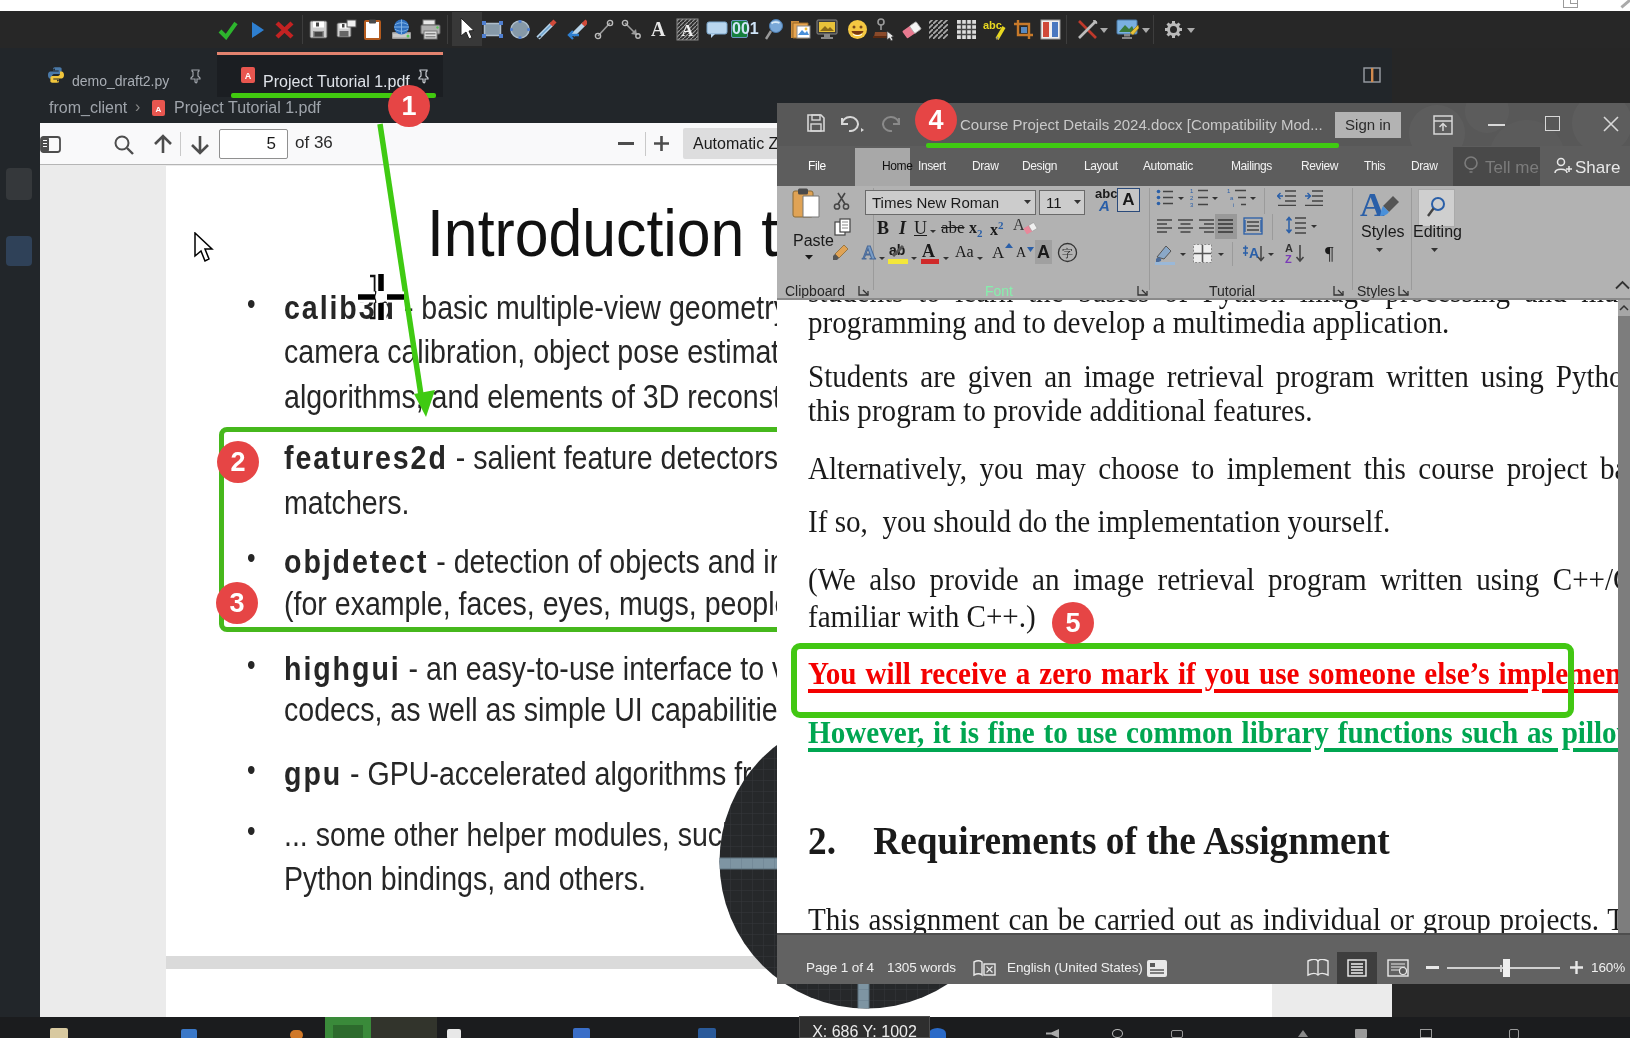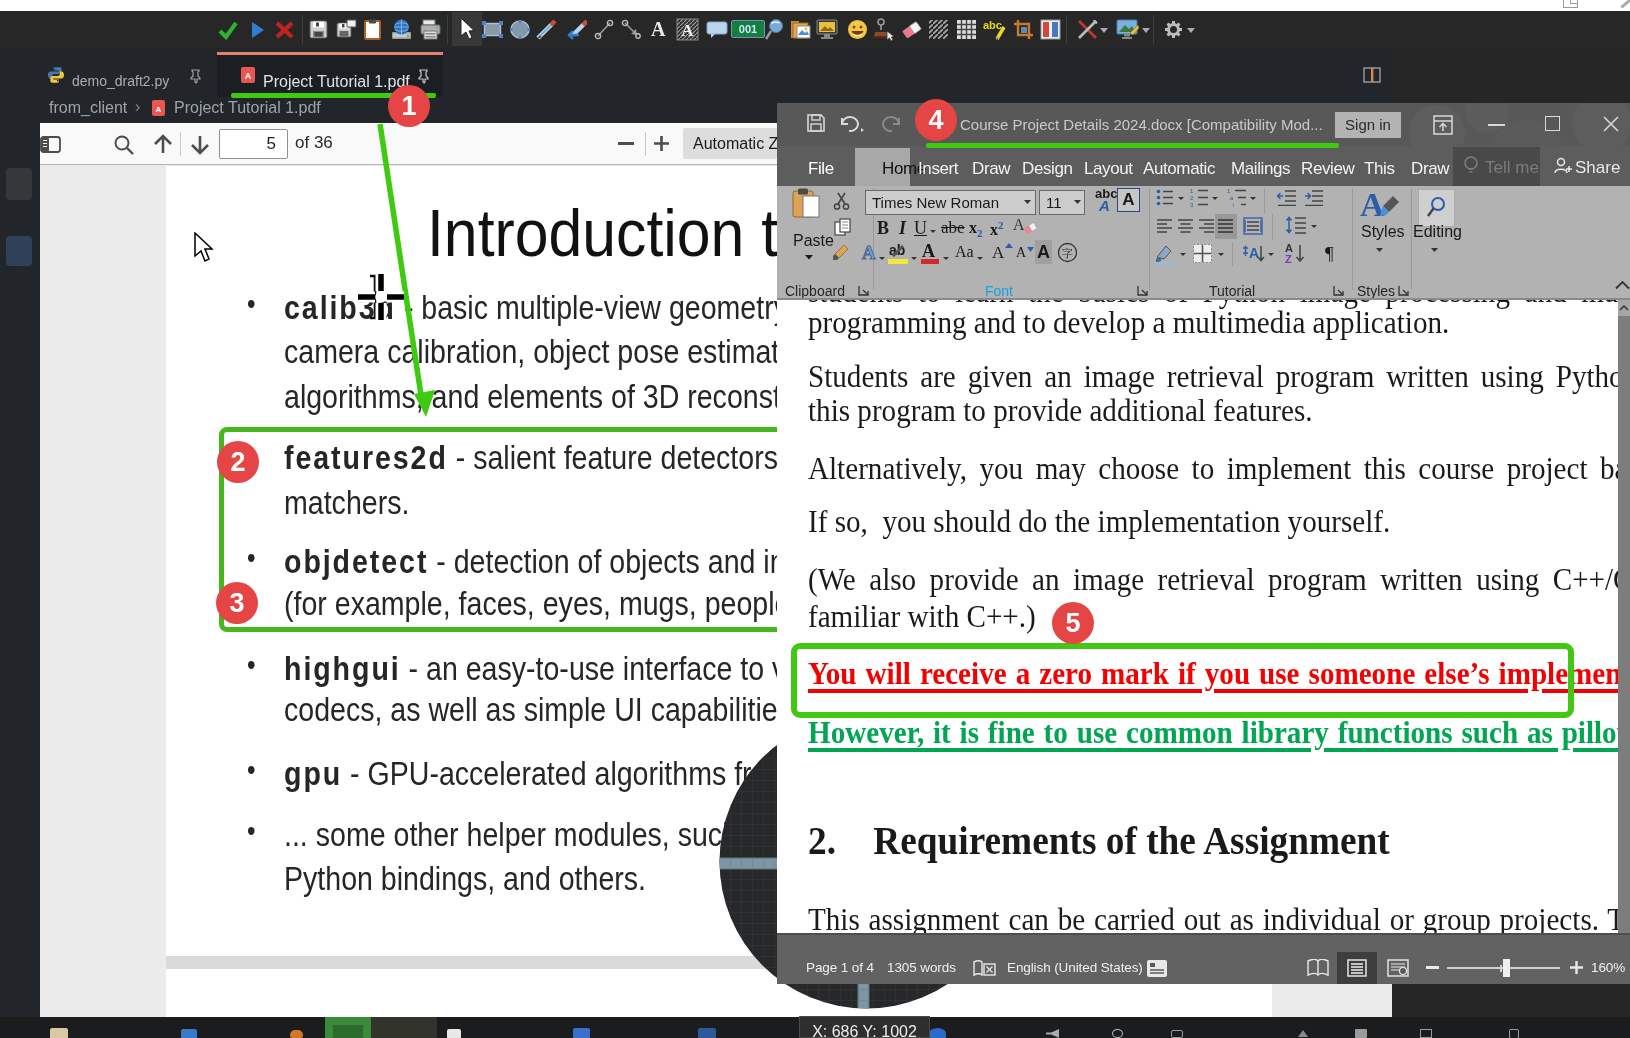--- a/index.html
+++ b/index.html
@@ -1,19 +1,19 @@
 <!DOCTYPE html>
 <html><head>
 <meta charset="utf-8">
 <style>
   * { margin:0; padding:0; box-sizing:border-box; }
   html,body { width:1630px; height:1038px; overflow:hidden; }
   body { font-family:"Liberation Sans", sans-serif; position:relative; background:#262626; }
   .abs { position:absolute; }
-  .menu { top:56px; font-size:17px; color:#f2f2f2; letter-spacing:-0.4px; }
+  .menu { top:56px; font-size:12px; color:#f2f2f2; letter-spacing:-0.4px; }
 </style>
 </head>
 <body>
 
 <div class="abs" id="whitestrip" style="left:0;top:0;width:1630px;height:11px;background:#fff;"></div>
 <div class="abs" style="left:1563px;top:0;width:15px;height:8px;border:1px solid #9a9a9a;border-top:none;"></div>
 <div class="abs" style="left:1570px;top:0;width:8px;height:4px;border:1px solid #9a9a9a;border-top:none;"></div>
 <div class="abs" style="left:1620px;top:2px;width:12px;height:3px;background:#aaa;transform:rotate(-40deg);"></div>
 
 <div class="abs" id="toolbar" style="left:0;top:11px;width:1630px;height:37px;background:#272727;">
@@ -113,21 +113,21 @@
           <path d="M-1 5 L5 -1" stroke="#9a9a9a" stroke-width="1.2"></path>
         </pattern>
       </defs>
       <rect x="1" y="1" width="21" height="21" fill="url(#hat)" stroke="#888" stroke-width="1"></rect>
       <text x="11.5" y="18" text-anchor="middle" font-size="17" font-weight="bold" fill="#f0f0f0" font-family="Liberation Serif">A</text>
     </svg>
   <svg class="abs" style="left:706px;top:10px;" width="22" height="18" viewBox="0 0 22 18">
       <rect x="1" y="1" width="20" height="12" rx="2" fill="#b9d6ee" stroke="#7aa6cc" stroke-width="1"></rect>
       <path d="M5 13 L5 17 L9 13 Z" fill="#b9d6ee"></path>
     </svg>
-  <div class="abs" style="left:731px;top:9px;width:34px;height:18px;background:#15803d;border:1px solid #6b94c2;border-radius:2px;color:#cfe4f7;font-size:11px;font-weight:bold;text-align:center;line-height:16px;">001</div>
+  <div class="abs" style="left:731px;top:9px;width:17px;height:18px;background:#15803d;border:1px solid #6b94c2;border-radius:2px;color:#cfe4f7;font-size:16px;font-weight:bold;text-align:center;line-height:16px;">001</div>
   <svg class="abs" style="left:764px;top:7px;" width="21" height="23" viewBox="0 0 21 23">
       <circle cx="12" cy="8" r="6.5" fill="#7aa8d8" stroke="#4a7cb0" stroke-width="1"></circle>
       <path d="M7.5 5.5 C9 4 13 3.5 15.5 5" stroke="#d8eaf8" stroke-width="1.8" fill="none"></path>
       <path d="M7 13 L2 21" stroke="#9a9a9a" stroke-width="2.4"></path>
     </svg>
   <svg class="abs" style="left:789px;top:7px;" width="23" height="23" viewBox="0 0 23 23">
       <path d="M2 3 L10 3 L10 20 L2 20 Z" fill="#c98b3c"></path>
       <path d="M4 5 L19 5 L19 20 L4 20 Z" fill="#e8a54f" stroke="#9a6a28" stroke-width="1"></path>
       <rect x="8" y="8" width="13" height="12" fill="#fff" stroke="#888" stroke-width="1"></rect>
       <path d="M9 17 L13 12 L16 15 L18 13 L20 17 Z" fill="#4a90d9"></path>
@@ -517,21 +517,21 @@
     <div class="abs" style="left:239px;top:59px;font-size:14px;font-family:'Liberation Serif',serif;">A</div>
     <svg class="abs" style="left:250px;top:60px;" width="7" height="6" viewBox="0 0 7 6">
         <path d="M3.5 6 L7 1 L0 1 Z" fill="#2a5fa8"></path>
       </svg>
     <div class="abs" style="left:258px;top:54px;width:17px;height:24px;background:#a0a0a0;"></div>
     <div class="abs" style="left:260px;top:56px;font-size:18px;font-weight:bold;">A</div>
     <svg class="abs" style="left:280px;top:56px;" width="21" height="21" viewBox="0 0 21 21">
         <circle cx="10.5" cy="10.5" r="9" fill="none" stroke="#333" stroke-width="1.3"></circle>
         <text x="10.5" y="14.5" text-anchor="middle" font-size="11" fill="#333" font-family="Liberation Sans">字</text>
       </svg>
-    <div class="abs" style="left:208px;top:97px;font-size:14px;color:#0ea5e9;">Font</div>
+    <div class="abs" style="left:208px;top:97px;font-size:14px;color:#86efac;">Font</div>
     <svg class="abs" style="left:359px;top:98px;" width="13" height="13" viewBox="0 0 13 13">
         <path d="M2 2 V11 H11 M11 7 V11 H7" fill="none" stroke="#333" stroke-width="1.3"></path>
         <path d="M6 6 L11 11" stroke="#333" stroke-width="1.3"></path>
       </svg>
     <div class="abs" style="left:372px;top:2px;width:1px;height:102px;background:#9b9b9b;"></div>
     
     <svg class="abs" style="left:379px;top:3px;" width="18" height="17" viewBox="0 0 18 17">
         <g fill="#2a5fa8">
           <circle cx="2.5" cy="2.5" r="1.8"></circle>
           <circle cx="2.5" cy="8.5" r="1.8"></circle>

